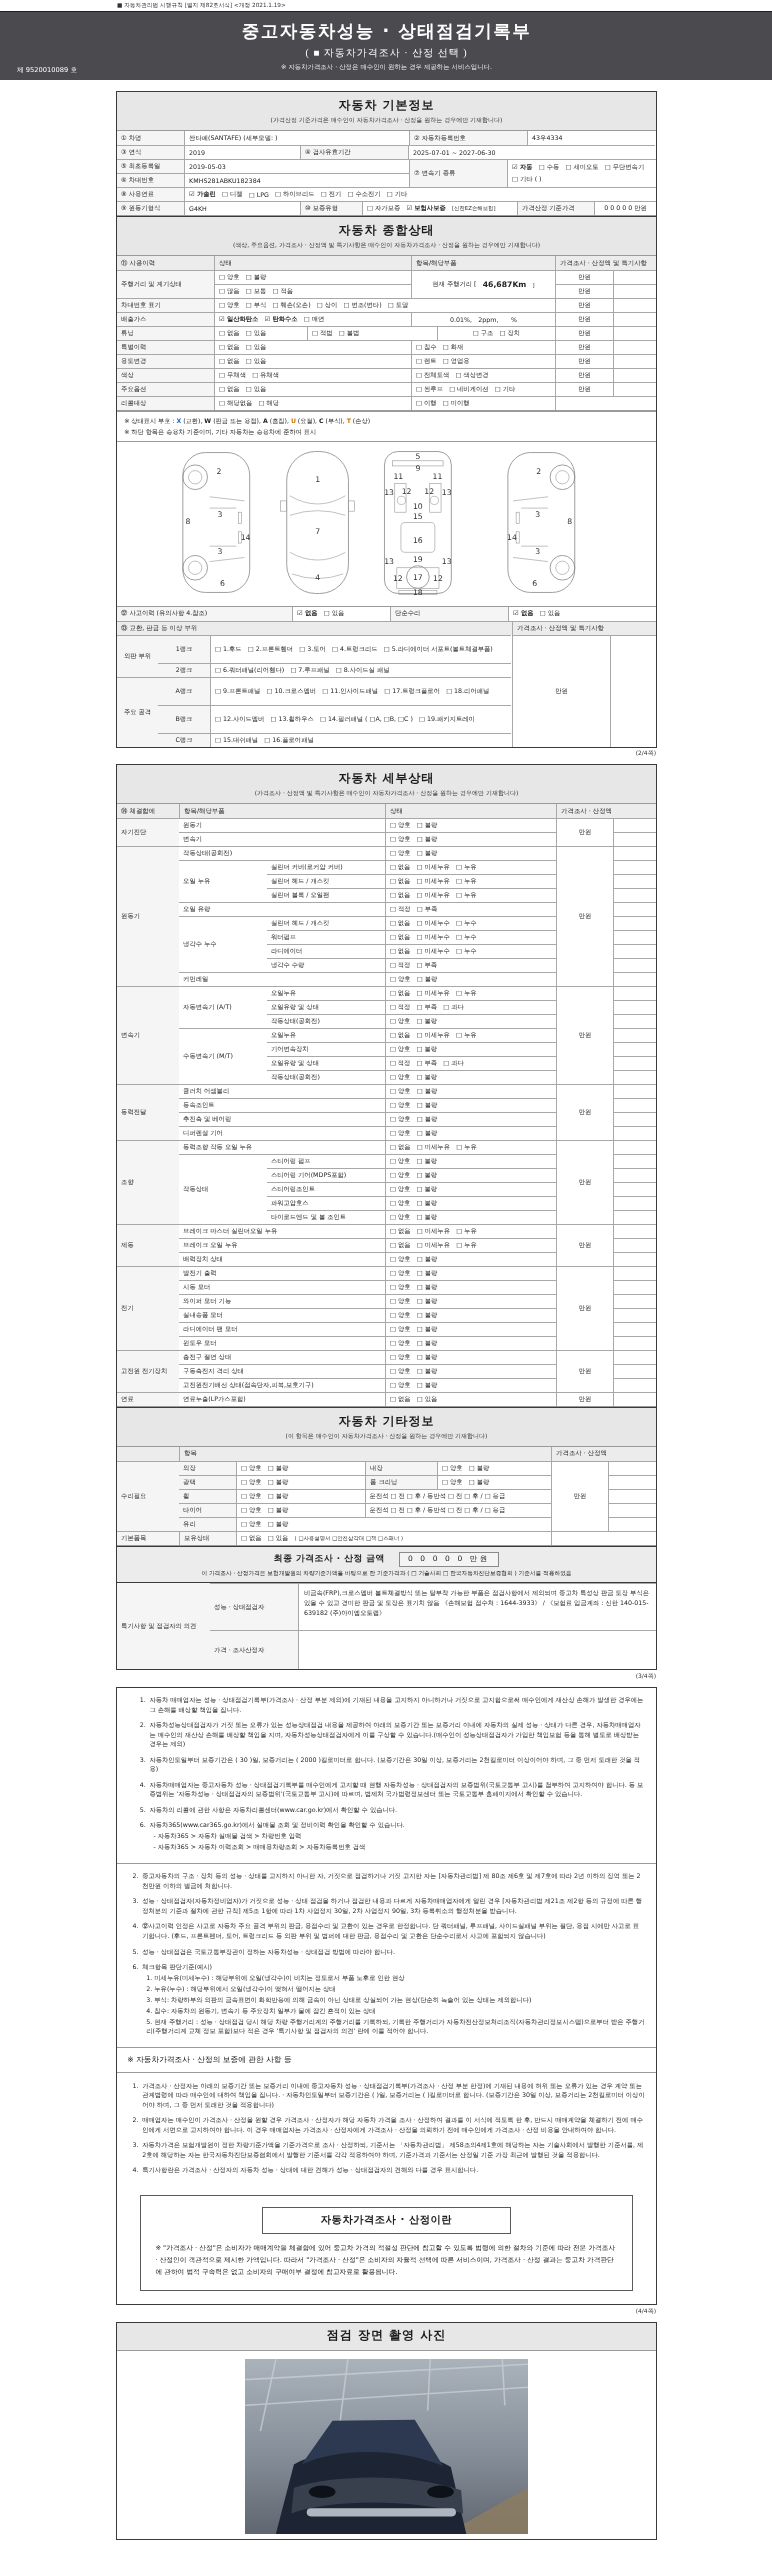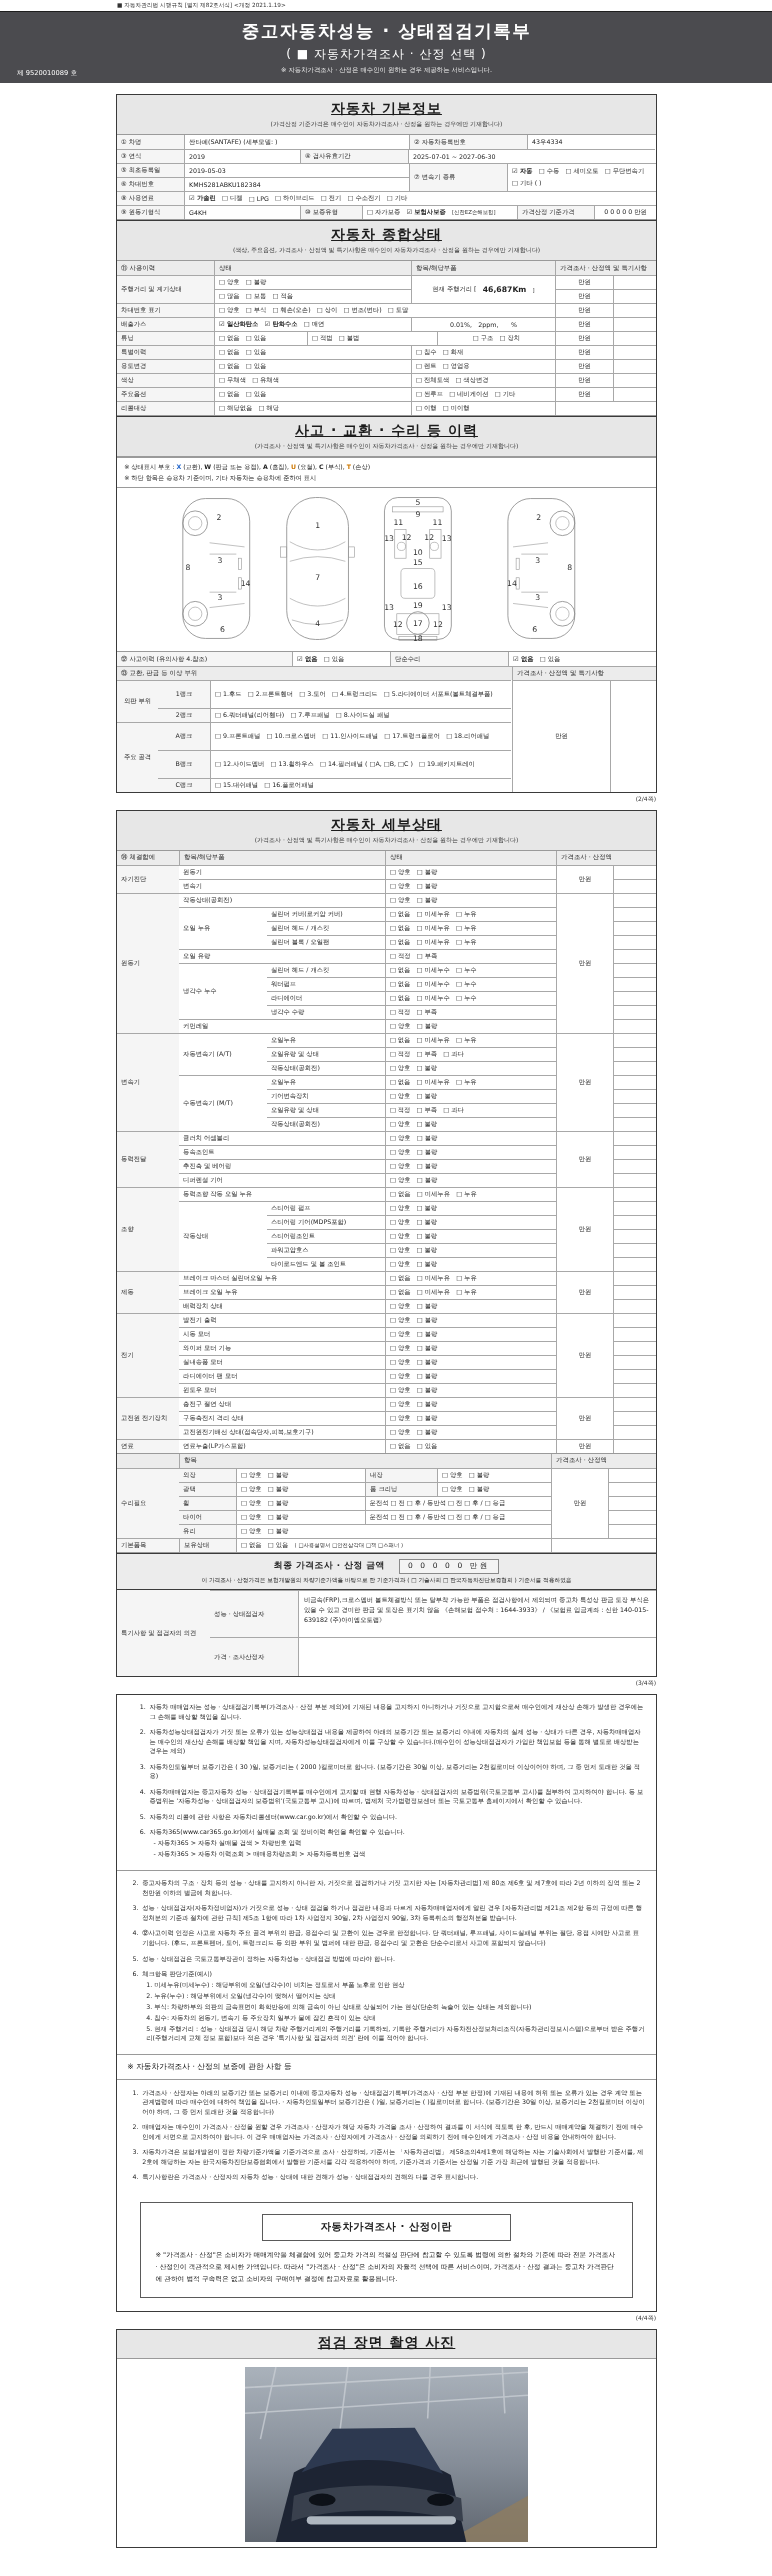--- a/index.html
+++ b/index.html
@@ -1,29 +1,29 @@
 <!DOCTYPE html>
 <html style="font-size:8.2px"><head>
 <meta charset="utf-8">
 <style>
   html,body{margin:0;padding:0;background:#fff;}
   body{width:773px;font-family:"DejaVu Sans","Liberation Sans",sans-serif;color:#222;-webkit-font-smoothing:antialiased;}
   .topref{font-size:5.7px;color:#333;padding:1.5px 0 1px 117px;}
   
   .band{background:#4b4b4f;color:#fff;text-align:center;padding:7.2px 0 8.2px;position:relative;border-top:1.5px solid #1e1e1e;}
   .band .t{font-size:17.5px;font-weight:bold;letter-spacing:1.5px;}
-  .band .s{font-size:12px;margin-top:3.1px;letter-spacing:1px;}
+  .band .s{font-size:10px;margin-top:3.1px;letter-spacing:1px;font-family:Liberation Serif, serif;}
   .band .n{font-size:6.4px;margin-top:3.1px;color:#f0f0f0;}
   .docno{position:absolute;left:17px;bottom:5.2px;font-size:6.7px;color:#fff;}
   .doc{width:541px;margin:11.3px auto 0;}
   .box{border:1.5px solid #3a3a3a;background:#fff;box-sizing:border-box;width:541px;}
   .pager{text-align:right;font-size:6px;color:#333;padding:1.5px 1px 6.2px;}
   
   .gh{background:#e7e7e7;text-align:center;padding:4.6px 0 5.2px;border-bottom:0.5px solid #9a9a9a;}
-  .gh .gt{font-size:14px;font-weight:bold;letter-spacing:1px;color:#1c1c1c;text-decoration:underline;}
+  .gh .gt{font-size:12px;font-weight:bold;letter-spacing:1px;color:#1c1c1c;}
   .gh .gs{font-size:6px;color:#333;margin-top:2.1px;}
   
   .tbl{border-bottom:0.5px solid #9a9a9a;}
   .tbl:last-child{border-bottom:none;}
   .hr{display:flex;align-items:stretch;}
   .vr{display:flex;flex-direction:column;}
   .vr > *{flex:1 1 auto;}
   .cell{border-top:0.5px solid #a8a8a8;border-left:0.5px solid #a8a8a8;padding:1.5px 4.1px;display:flex;align-items:center;flex-wrap:wrap;gap:1px 6.2px;font-size:6.3px;min-height:14px;background:#fff;box-sizing:border-box;}
   .hr > .cell:first-child, .hr > .vr:first-child .cell{border-left-color:#a8a8a8;}
   .hr > *:first-child.cell{border-left:none;}
@@ -365,24 +365,20 @@
             <span class="opt">□ 해당</span>
           </div>
           <div class="cell" style="flex: 0 1 144px; max-width: 144px; width: 144px;">
             <span class="opt">□ 이행</span>
             <span class="opt">□ 미이행</span>
           </div>
           <div class="cell" style="flex: 0 1 101px; max-width: 101px; width: 101px;"></div>
         </div>
       </div>
 
-    <div class="gh" style="border-top:1px solid #3a3a3a;">
-      <div class="gt">사고 · 교환 · 수리 등 이력</div>
-      <div class="gs">(가격조사 · 산정액 및 특기사항은 매수인이 자동차가격조사 · 산정을 원하는 경우에만 기재합니다)</div>
-    </div>
     <div class="legend">
       <div id="legend1"><span>※ 상태표시 부호 : </span><span style="color: rgb(34, 102, 204); font-weight: bold;">X</span><span> (교환), </span><span style="color: rgb(34, 34, 34); font-weight: bold;">W</span><span> (판금 또는 용접), </span><span style="color: rgb(34, 34, 34); font-weight: bold;">A</span><span> (흠집), </span><span style="color: rgb(204, 119, 0); font-weight: bold;">U</span><span> (요철), </span><span style="color: rgb(34, 34, 34); font-weight: bold;">C</span><span> (부식), </span><span style="color: rgb(204, 119, 0); font-weight: bold;">T</span><span> (손상)</span></div>
       <div>※ 하단 항목은 승용차 기준이며, 기타 자동차는 승용차에 준하여 표시</div>
     </div>
     <div class="diagramwrap">
       <svg id="dg" width="538" height="155" viewBox="0 0 1046 300">
 
         <rect class="dshape" x="128" y="14" width="130" height="272" rx="44"></rect>
         <circle class="dshape" cx="152" cy="62" r="24"></circle>
         <circle class="dshape2" cx="152" cy="62" r="13"></circle>
@@ -1146,20 +1142,24 @@
               <span class="opt">□ 있음</span>
             </div>
           </div>
           <div class="cell ctr" style="flex: 0 1 57px; max-width: 57px; width: 57px;">
             <span>만원</span>
           </div>
           <div class="cell" style="flex: 0 1 43px; max-width: 43px; width: 43px;"></div>
         </div>
       </div>
 
+    <div class="gh" style="border-top:1px solid #3a3a3a;">
+      <div class="gt">자동차 기타정보</div>
+      <div class="gs">(이 항목은 매수인이 자동차가격조사 · 산정을 원하는 경우에만 기재합니다)</div>
+    </div>
     <div class="tbl">
         <div class="hr">
           <div class="cell hd" style="flex: 0 1 62px; max-width: 62px; width: 62px;"></div>
           <div class="cell hd" style="flex: 0 1 372px; max-width: 372px; width: 372px;">
             <span>항목</span>
           </div>
           <div class="cell hd" style="flex: 0 1 105px; max-width: 105px; width: 105px;">
             <span>가격조사 · 산정액</span>
           </div>
         </div>

